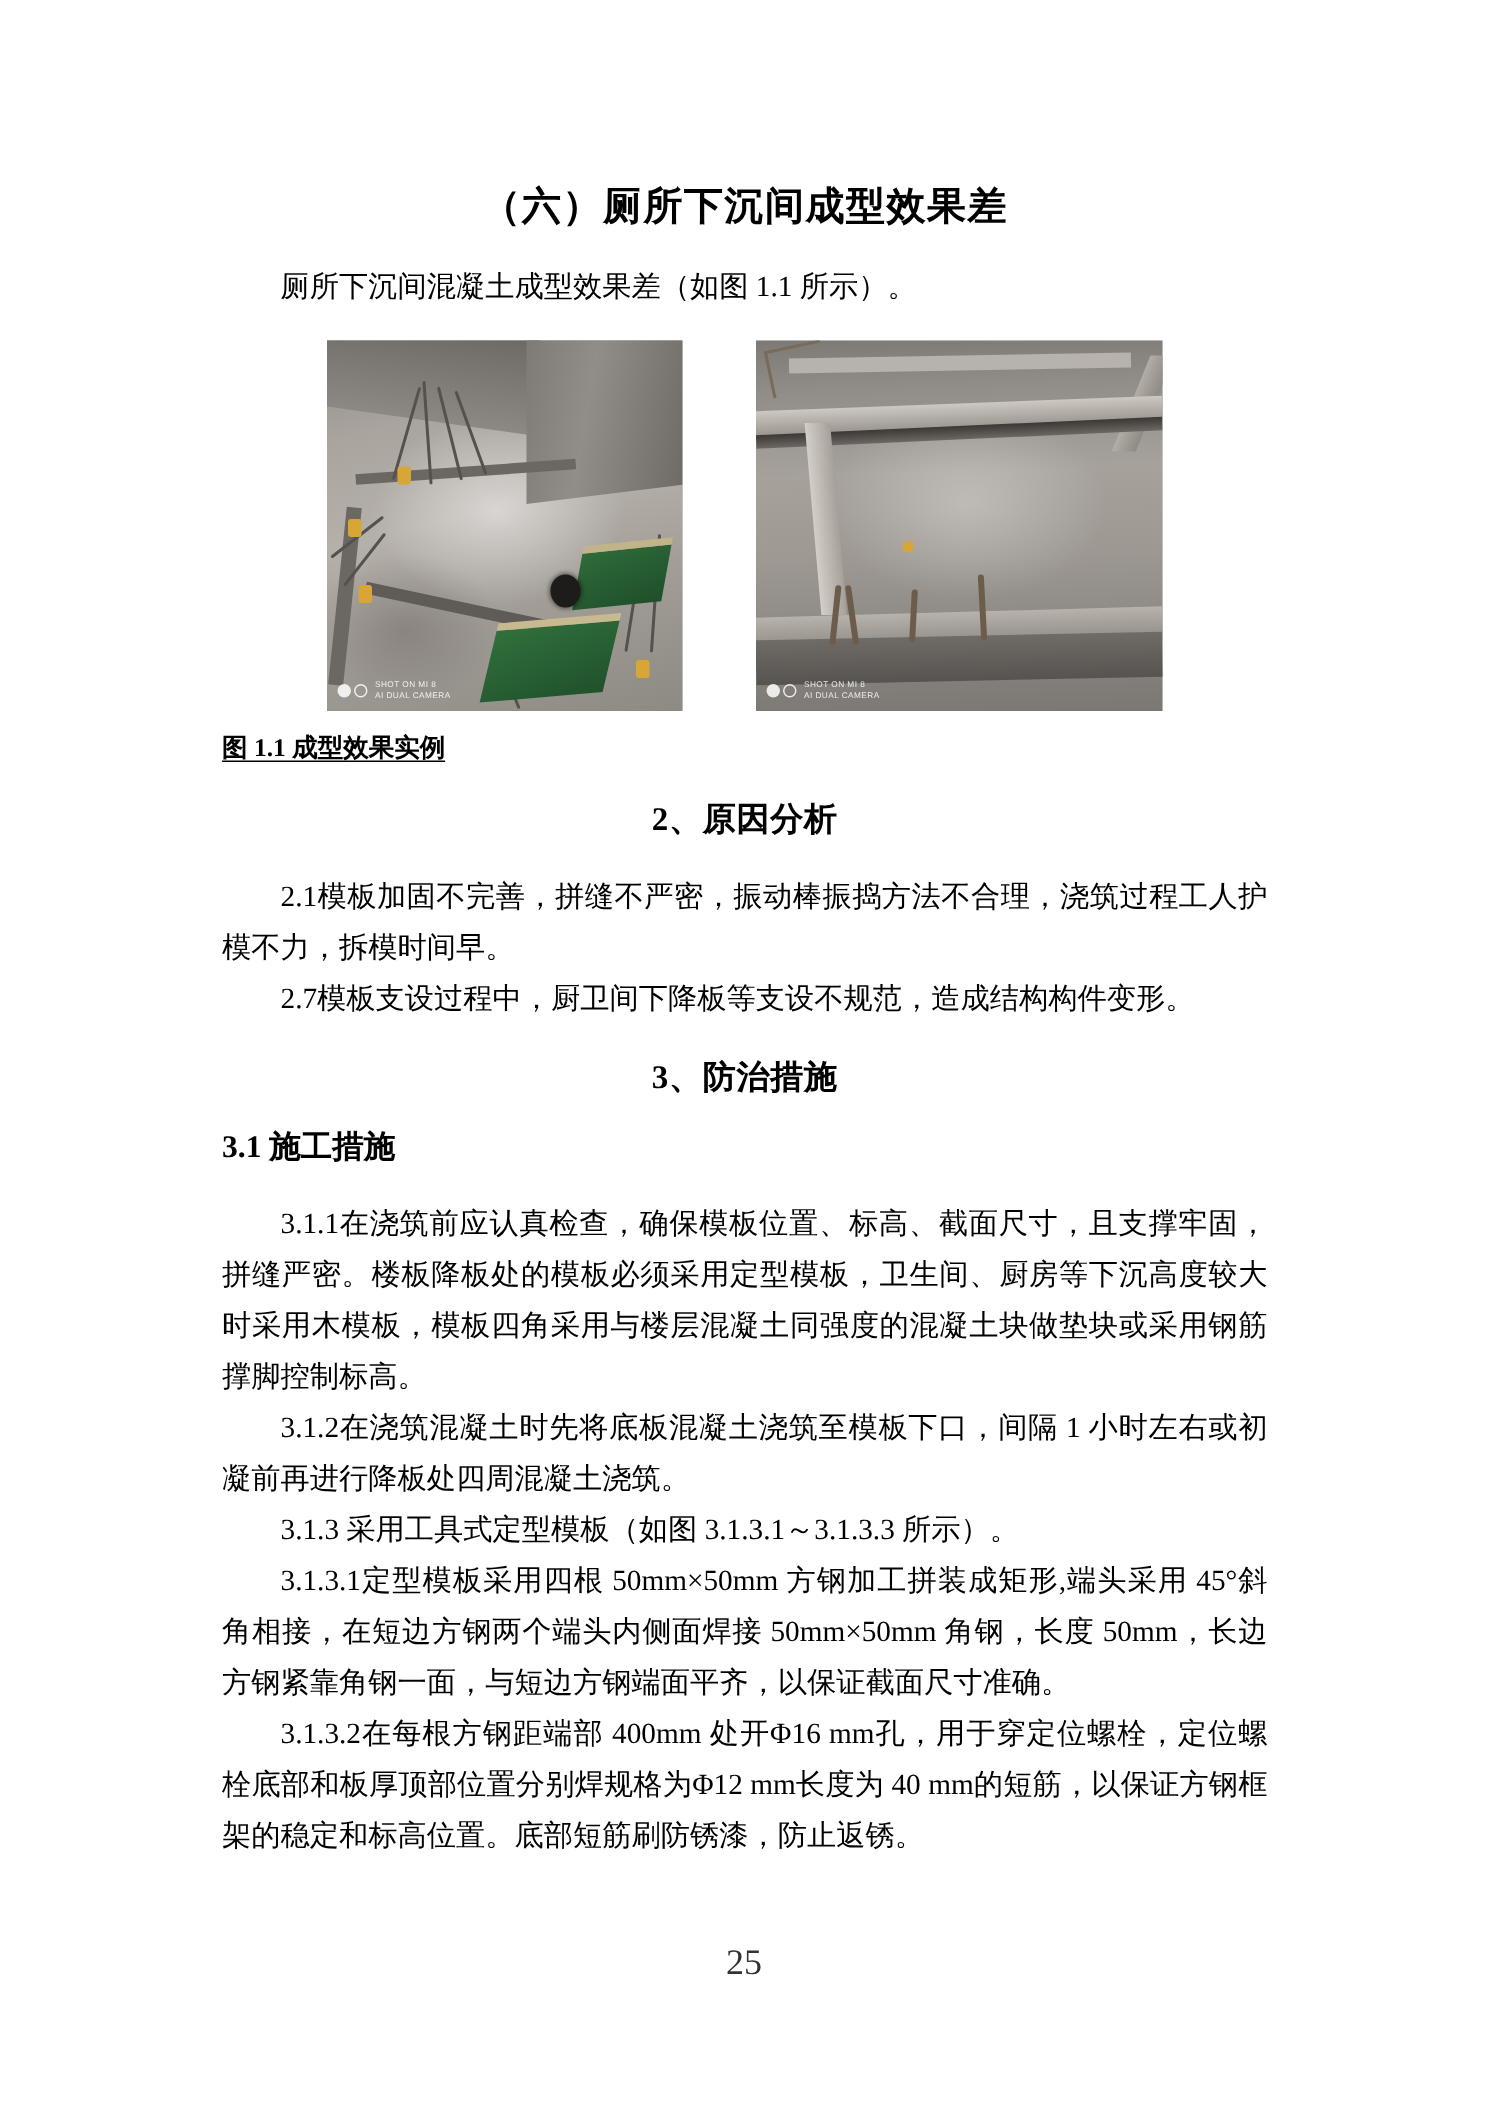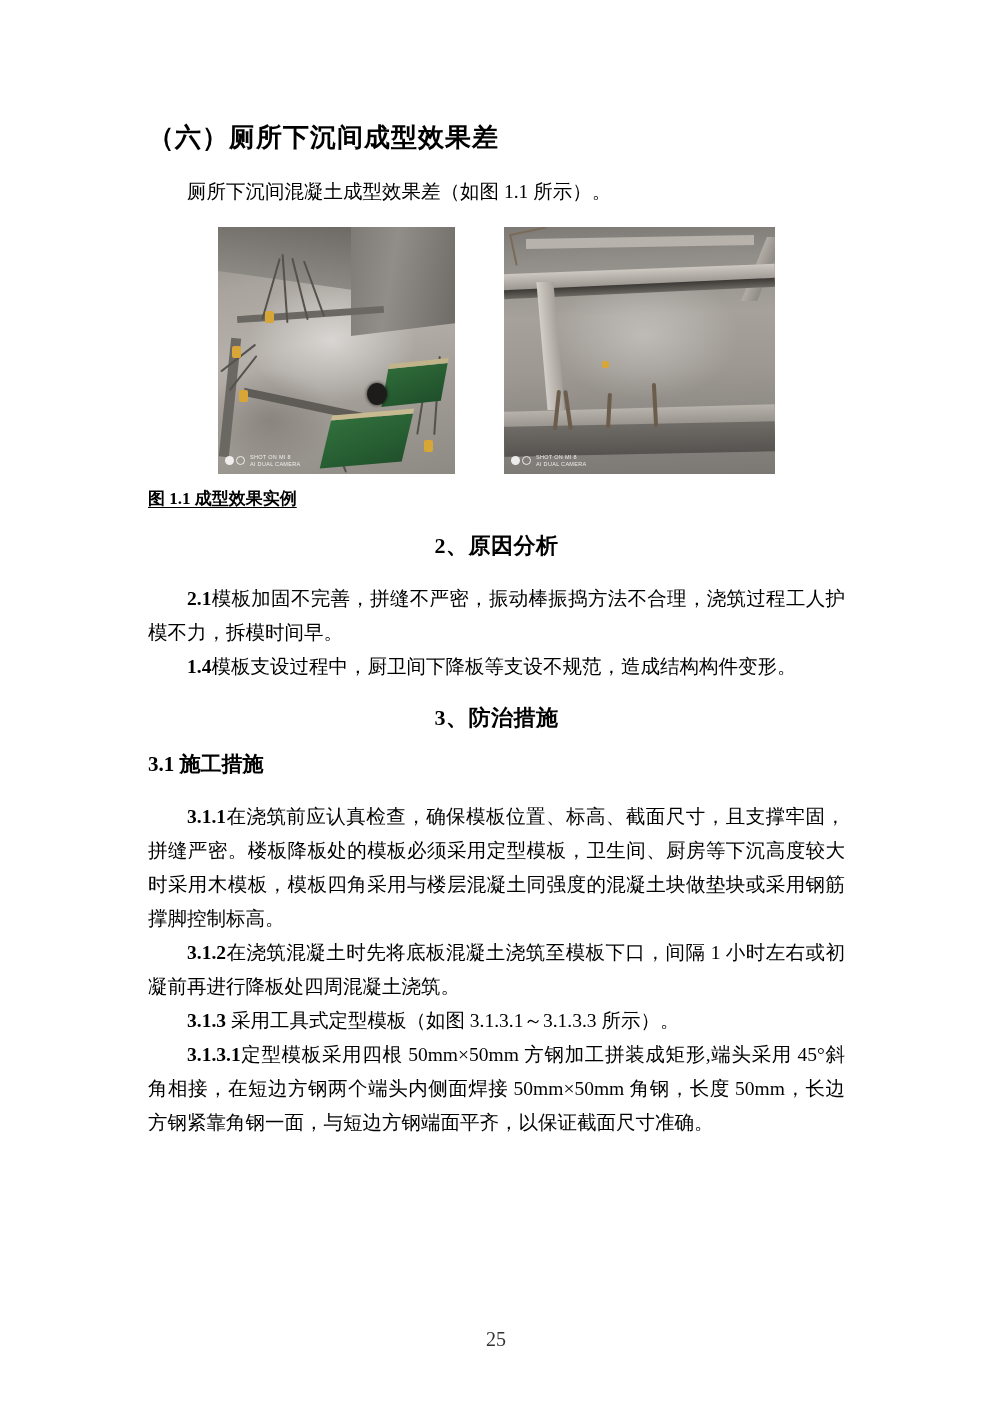--- a/index.html
+++ b/index.html
@@ -21,21 +21,21 @@
     position: absolute;
     left: 148px;
     top: 0;
     width: 697px;
   }
 
   
   h1.doc-title {
     font-size: 26px;
     font-weight: bold;
-    text-align: left;
+    text-align: center;
     margin: 0;
     padding: 0;
     letter-spacing: 1px;
     line-height: 1.2;
   }
   .h1-wrap { margin-top: 122px; }
 
   h2.sec-head {
     font-size: 22px;
     font-weight: bold;
@@ -65,21 +65,21 @@
     margin: 0;
     padding: 0;
     text-align: justify;
     text-justify: inter-ideograph;
     text-indent: 2em;
   }
   p.body + p.body { margin-top: 0; }
   .p-after-head { margin-top: 22px !important; }
 
   .num {
-    font-weight: bold;
+    font-weight: normal;
   }
 
   
   .figure-row {
     margin-top: 18px;
     display: flex;
     justify-content: flex-start;
     align-items: flex-start;
     gap: 0;
     position: relative;
@@ -228,24 +228,23 @@
   .fig-caption span {
     text-decoration: underline;
     text-underline-offset: 3px;
   }
 
   .page-number {
     position: absolute;
     left: 0; right: 0;
     top: 1298px;
     text-align: center;
-    font-size: 20px;
+    font-size: 24px;
     line-height: 22px;
     color: #333333;
-    margin-top: 30px;
   }
 </style>
 </head>
 <body>
 
 <div class="page">
 
   <div class="content">
 
     <div class="h1-wrap">
@@ -324,21 +323,21 @@
       <span>图 1.1 成型效果实例</span>
     </div>
 
     <div class="h2-wrap-2">
       <h2 class="sec-head">2、原因分析</h2>
     </div>
     <p class="body p-after-head">
       <span class="num">2.1</span><span>模板加固不完善，拼缝不严密，振动棒振捣方法不合理，浇筑过程工人护模不力，拆模时间早。</span>
     </p>
     <p class="body">
-      <span class="num">1.4</span><span>模板支设过程中，厨卫间下降板等支设不规范，造成结构构件变形。</span>
+      <span class="num">2.7</span><span>模板支设过程中，厨卫间下降板等支设不规范，造成结构构件变形。</span>
     </p>
 
     <div class="h2-wrap-3">
       <h2 class="sec-head">3、防治措施</h2>
     </div>
     <div class="h3-wrap">
       <h3 class="sub-head">3.1 施工措施</h3>
     </div>
 
     <p class="body p-after-head">
@@ -346,18 +345,21 @@
     </p>
     <p class="body">
       <span class="num">3.1.2</span><span>在浇筑混凝土时先将底板混凝土浇筑至模板下口，间隔 1 小时左右或初凝前再进行降板处四周混凝土浇筑。</span>
     </p>
     <p class="body">
       <span class="num">3.1.3</span><span> 采用工具式定型模板（如图 3.1.3.1～3.1.3.3 所示）。</span>
     </p>
     <p class="body">
       <span class="num">3.1.3.1</span><span>定型模板采用四根 50mm×50mm 方钢加工拼装成矩形,端头采用 45°斜角相接，在短边方钢两个端头内侧面焊接 50mm×50mm 角钢，长度 50mm，长边方钢紧靠角钢一面，与短边方钢端面平齐，以保证截面尺寸准确。</span>
     </p>
+    <p class="body">
+      <span class="num">3.1.3.2</span><span>在每根方钢距端部 400mm 处开Φ16 mm孔，用于穿定位螺栓，定位螺栓底部和板厚顶部位置分别焊规格为Φ12 mm长度为 40 mm的短筋，以保证方钢框架的稳定和标高位置。底部短筋刷防锈漆，防止返锈。</span>
+    </p>
 
   </div>
 
   <div class="page-number">25</div>
 
 </div>
 
 </body></html>

